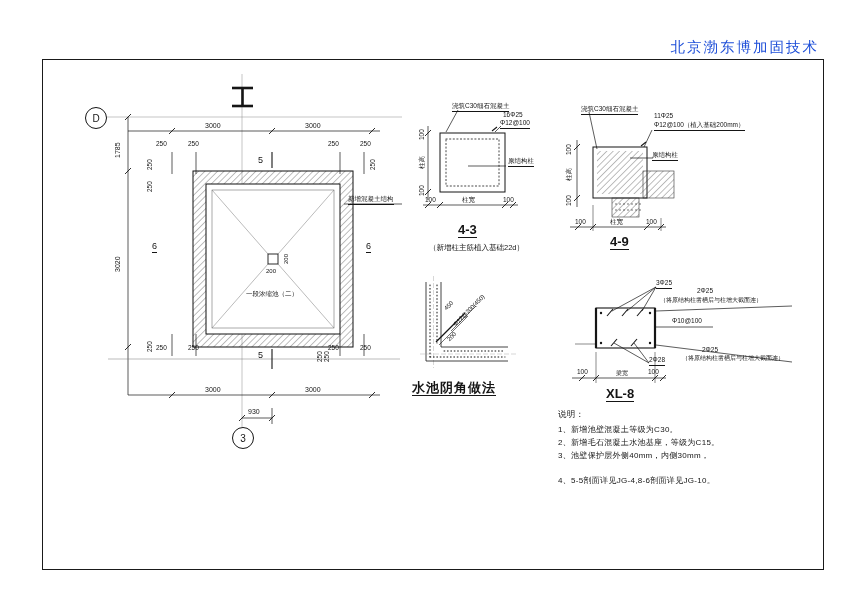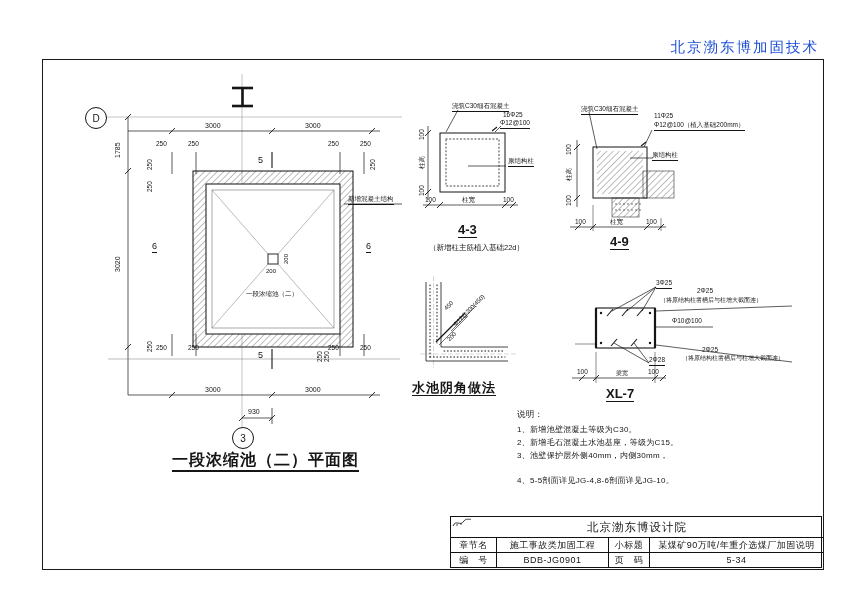--- a/index.html
+++ b/index.html
@@ -18,21 +18,21 @@
   svg{position:absolute;left:0;top:0;}
   
   #tblock{position:absolute;left:450px;top:516px;width:372px;height:52px;border:1.5px solid #111;
           box-sizing:border-box;display:grid;grid-template-columns:45px 112px 41px 174px;
           grid-template-rows:20px 15px 15px;background:#fff;}
   #tblock .hd{grid-column:1/5;display:flex;align-items:center;justify-content:center;gap:6px;
           font-family:"Liberation Serif","DejaVu Serif",serif;font-size:11.5px;letter-spacing:1px;}
   #tblock .c{border-top:1px solid #111;border-left:1px solid #111;display:flex;align-items:center;
           justify-content:center;font-size:9px;overflow:hidden;letter-spacing:0.5px;}
   #tblock .c:nth-child(2),#tblock .c:nth-child(6){border-left:none;}
-  .notesLine{position:absolute;font-size:8px;letter-spacing:0.3px;}
+  .notesLine{position:absolute;font-size:8px;letter-spacing:0.3px;margin-left:41px;}
 </style>
 </head>
 <body>
 
 <div id="sheet">
 
   <div id="tophdr">北京渤东博加固技术</div>
 
   <div id="frame"></div>
 
@@ -234,21 +234,20 @@
   <div class="L" style="left:258px;top:156px;font-size:9px">5</div>
   <div class="L" style="left:258px;top:351px;font-size:9px">5</div>
   <div class="L u" style="left:152px;top:242px;font-size:9px">6</div>
   <div class="L u" style="left:366px;top:242px;font-size:9px">6</div>
 
   <div class="L u" style="left:348px;top:196px;font-size:6.5px">新增混凝土结构</div>
   <div class="L" style="left:246px;top:291px;font-size:6.5px">一段浓缩池（二）</div>
   <div class="L" style="left:266px;top:268px;font-size:6px">200</div>
   <div class="L r90" style="left:283px;top:264px;font-size:6px">200</div>
 
-  <div class="L" style="left:172px;top:452px;font-size:16px;font-weight:bold;letter-spacing:1px;border-bottom:2px solid #151515;padding-bottom:2px;">一段浓缩池（二）平面图</div>
 
   <div class="L u" style="left:452px;top:103px;font-size:6.5px">浇筑C30细石混凝土</div>
   <div class="L" style="left:503px;top:112px;font-size:6.5px">16Φ25</div>
   <div class="L u" style="left:500px;top:120px;font-size:6.5px">Φ12@100</div>
   <div class="L u" style="left:508px;top:158px;font-size:6.5px">原结构柱</div>
   <div class="L" style="left:425px;top:197px;font-size:6.5px">100</div>
   <div class="L" style="left:462px;top:197px;font-size:6.5px">柱宽</div>
   <div class="L" style="left:503px;top:197px;font-size:6.5px">100</div>
   <div class="L r90" style="left:419px;top:140px;font-size:6.5px">100</div>
   <div class="L r90" style="left:419px;top:169px;font-size:6.5px">柱高</div>
@@ -276,40 +275,22 @@
   <div class="L u" style="left:656px;top:280px;font-size:6.5px">3Φ25</div>
   <div class="L" style="left:697px;top:288px;font-size:6.5px">2Φ25</div>
   <div class="L" style="left:660px;top:297px;font-size:6px">（将原结构柱凿槽后与柱增大截面连）</div>
   <div class="L" style="left:672px;top:318px;font-size:6.5px">Φ10@100</div>
   <div class="L u" style="left:649px;top:357px;font-size:6.5px">2Φ28</div>
   <div class="L" style="left:702px;top:347px;font-size:6.5px">2Φ25</div>
   <div class="L" style="left:682px;top:355px;font-size:6px">（将原结构柱凿槽后与柱增大截面连）</div>
   <div class="L" style="left:577px;top:369px;font-size:6.5px">100</div>
   <div class="L" style="left:616px;top:370px;font-size:6px">梁宽</div>
   <div class="L" style="left:648px;top:369px;font-size:6.5px">100</div>
-  <div class="L dt" style="left:606px;top:387px;font-size:13px">XL-7</div>
+  <div class="L dt" style="left:606px;top:387px;font-size:13px">XL-8</div>
 
   <div class="notesLine" style="left:517px;top:409px;font-size:8.5px">说明：</div>
   <div class="notesLine" style="left:517px;top:424px">1、新增池壁混凝土等级为C30。</div>
   <div class="notesLine" style="left:517px;top:437px">2、新增毛石混凝土水池基座，等级为C15。</div>
   <div class="notesLine" style="left:517px;top:450px">3、池壁保护层外侧40mm，内侧30mm，</div>
   <div class="notesLine" style="left:517px;top:475px">4、5-5剖面详见JG-4,8-6剖面详见JG-10。</div>
 
-  <div id="tblock">
-    <div class="hd">
-      <svg width="22" height="12" viewBox="0 0 22 12">
-        <path d="M2,9 C5,2 9,10 13,4 C15,1 18,3 20,2" stroke="#333" stroke-width="1" fill="none"></path>
-        <circle cx="6" cy="8" r="0.8" fill="#333"></circle>
-          <circle cx="10" cy="7" r="0.8" fill="#333"></circle>
-      </svg>
-      <span>北京渤东博设计院</span>
-    </div>
-    <div class="c">章节名</div>
-    <div class="c">施工事故类加固工程</div>
-    <div class="c">小标题</div>
-    <div class="c">某煤矿90万吨/年重介选煤厂加固说明</div>
-    <div class="c">编　号</div>
-    <div class="c">BDB-JG0901</div>
-    <div class="c">页　码</div>
-    <div class="c">5-34</div>
-  </div>
 
 </div>
 
 </body></html>

